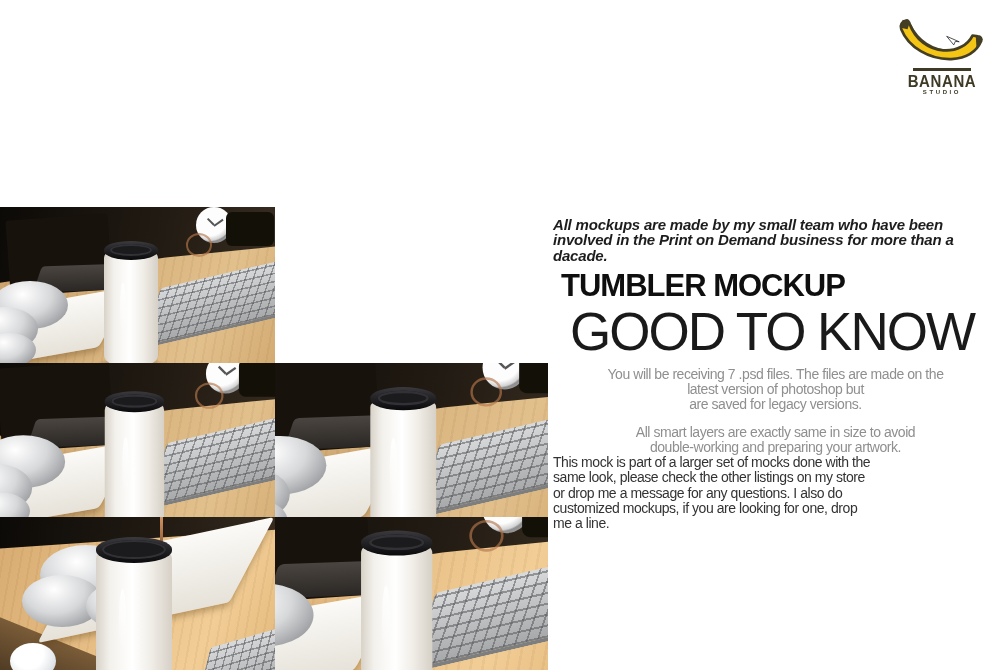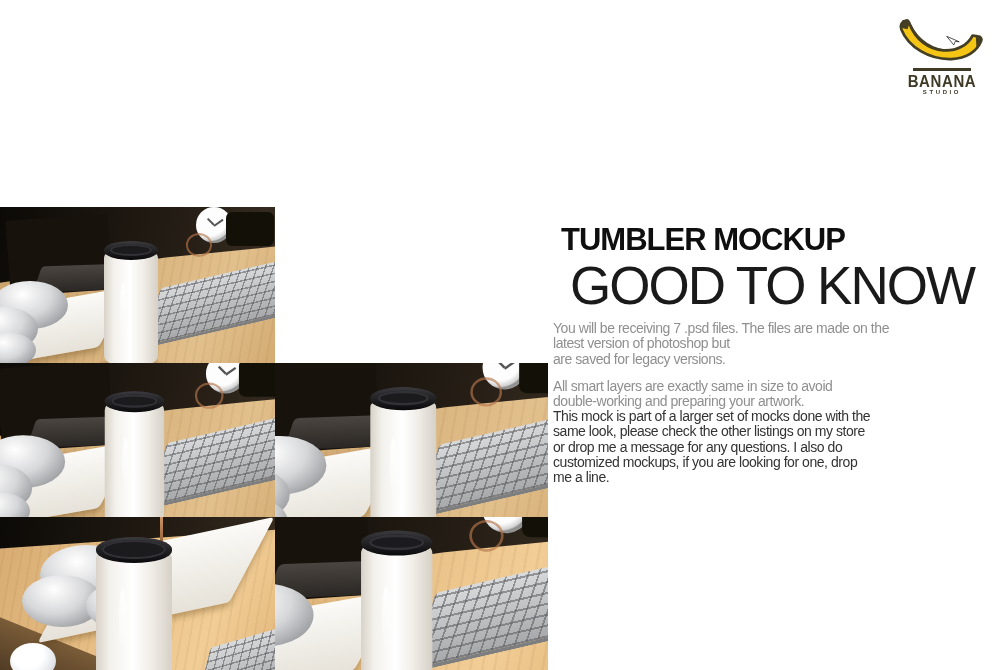--- a/index.html
+++ b/index.html
@@ -13,21 +13,21 @@
   .logo-brand{font-size:15px;font-weight:900;letter-spacing:.6px;line-height:1;transform:scaleY(1.15);}
   .logo-sub{font-size:6px;font-weight:700;letter-spacing:2.6px;line-height:1.6;}
 
   
   .content{position:absolute;left:553px;top:217px;width:445px;}
   .intro{font-style:italic;font-weight:700;font-size:15px;line-height:15.3px;letter-spacing:-.2px;
          color:#1d1d1d;margin:0 0 6px;white-space:pre-line;}
   .title{font-weight:800;font-size:31px;line-height:.95;letter-spacing:-1px;color:#0f0f0f;margin:8px;}
   .headline{font-weight:400;font-size:53px;line-height:.92;letter-spacing:-2px;color:#1a1a1a;margin:0 17px 10px;}
   .para{font-size:14px;line-height:15.2px;letter-spacing:-.45px;margin:0 0 12px;white-space:pre-line;}
-  .para.muted{color:#8f8f8f;}
+  .para.muted{color:#8f8f8f;text-align:center;}
   .para.muted.last{margin-bottom:0;}
   .para.dark{color:#333333;margin-bottom:14px;}
 
   
   .photo{position:absolute;overflow:hidden;background:#d2ab74;}
   .photo-1{left:0;top:207px;width:275px;height:156px;}
   .photo-2{left:0;top:363px;width:275px;height:154px;}
   .photo-3{left:275px;top:363px;width:273px;height:154px;}
   .photo-4{left:0;top:517px;width:275px;height:153px;}
   .photo-5{left:275px;top:517px;width:273px;height:153px;}
@@ -243,20 +243,23 @@
       <div class="tumbler">
 
         <div class="cup-body"></div>
         <div class="cup-lid"></div>
       </div>
     </div>
   </div>
 </div>
 
   <div class="content">
+    <p class="intro">All mockups are made by my small team who have been
+involved in the Print on Demand business for more than a
+dacade.</p>
     <h2 class="title">TUMBLER MOCKUP</h2>
     <h1 class="headline">GOOD TO KNOW</h1>
     <p class="para muted">You will be receiving 7 .psd files. The files are made on the
 latest version of photoshop but
 are saved for legacy versions.</p>
     <p class="para muted last">All smart layers are exactly same in size to avoid
 double-working and preparing your artwork.</p>
     <p class="para dark">This mock is part of a larger set of mocks done with the
 same look, please check the other listings on my store
 or drop me a message for any questions. I also do

